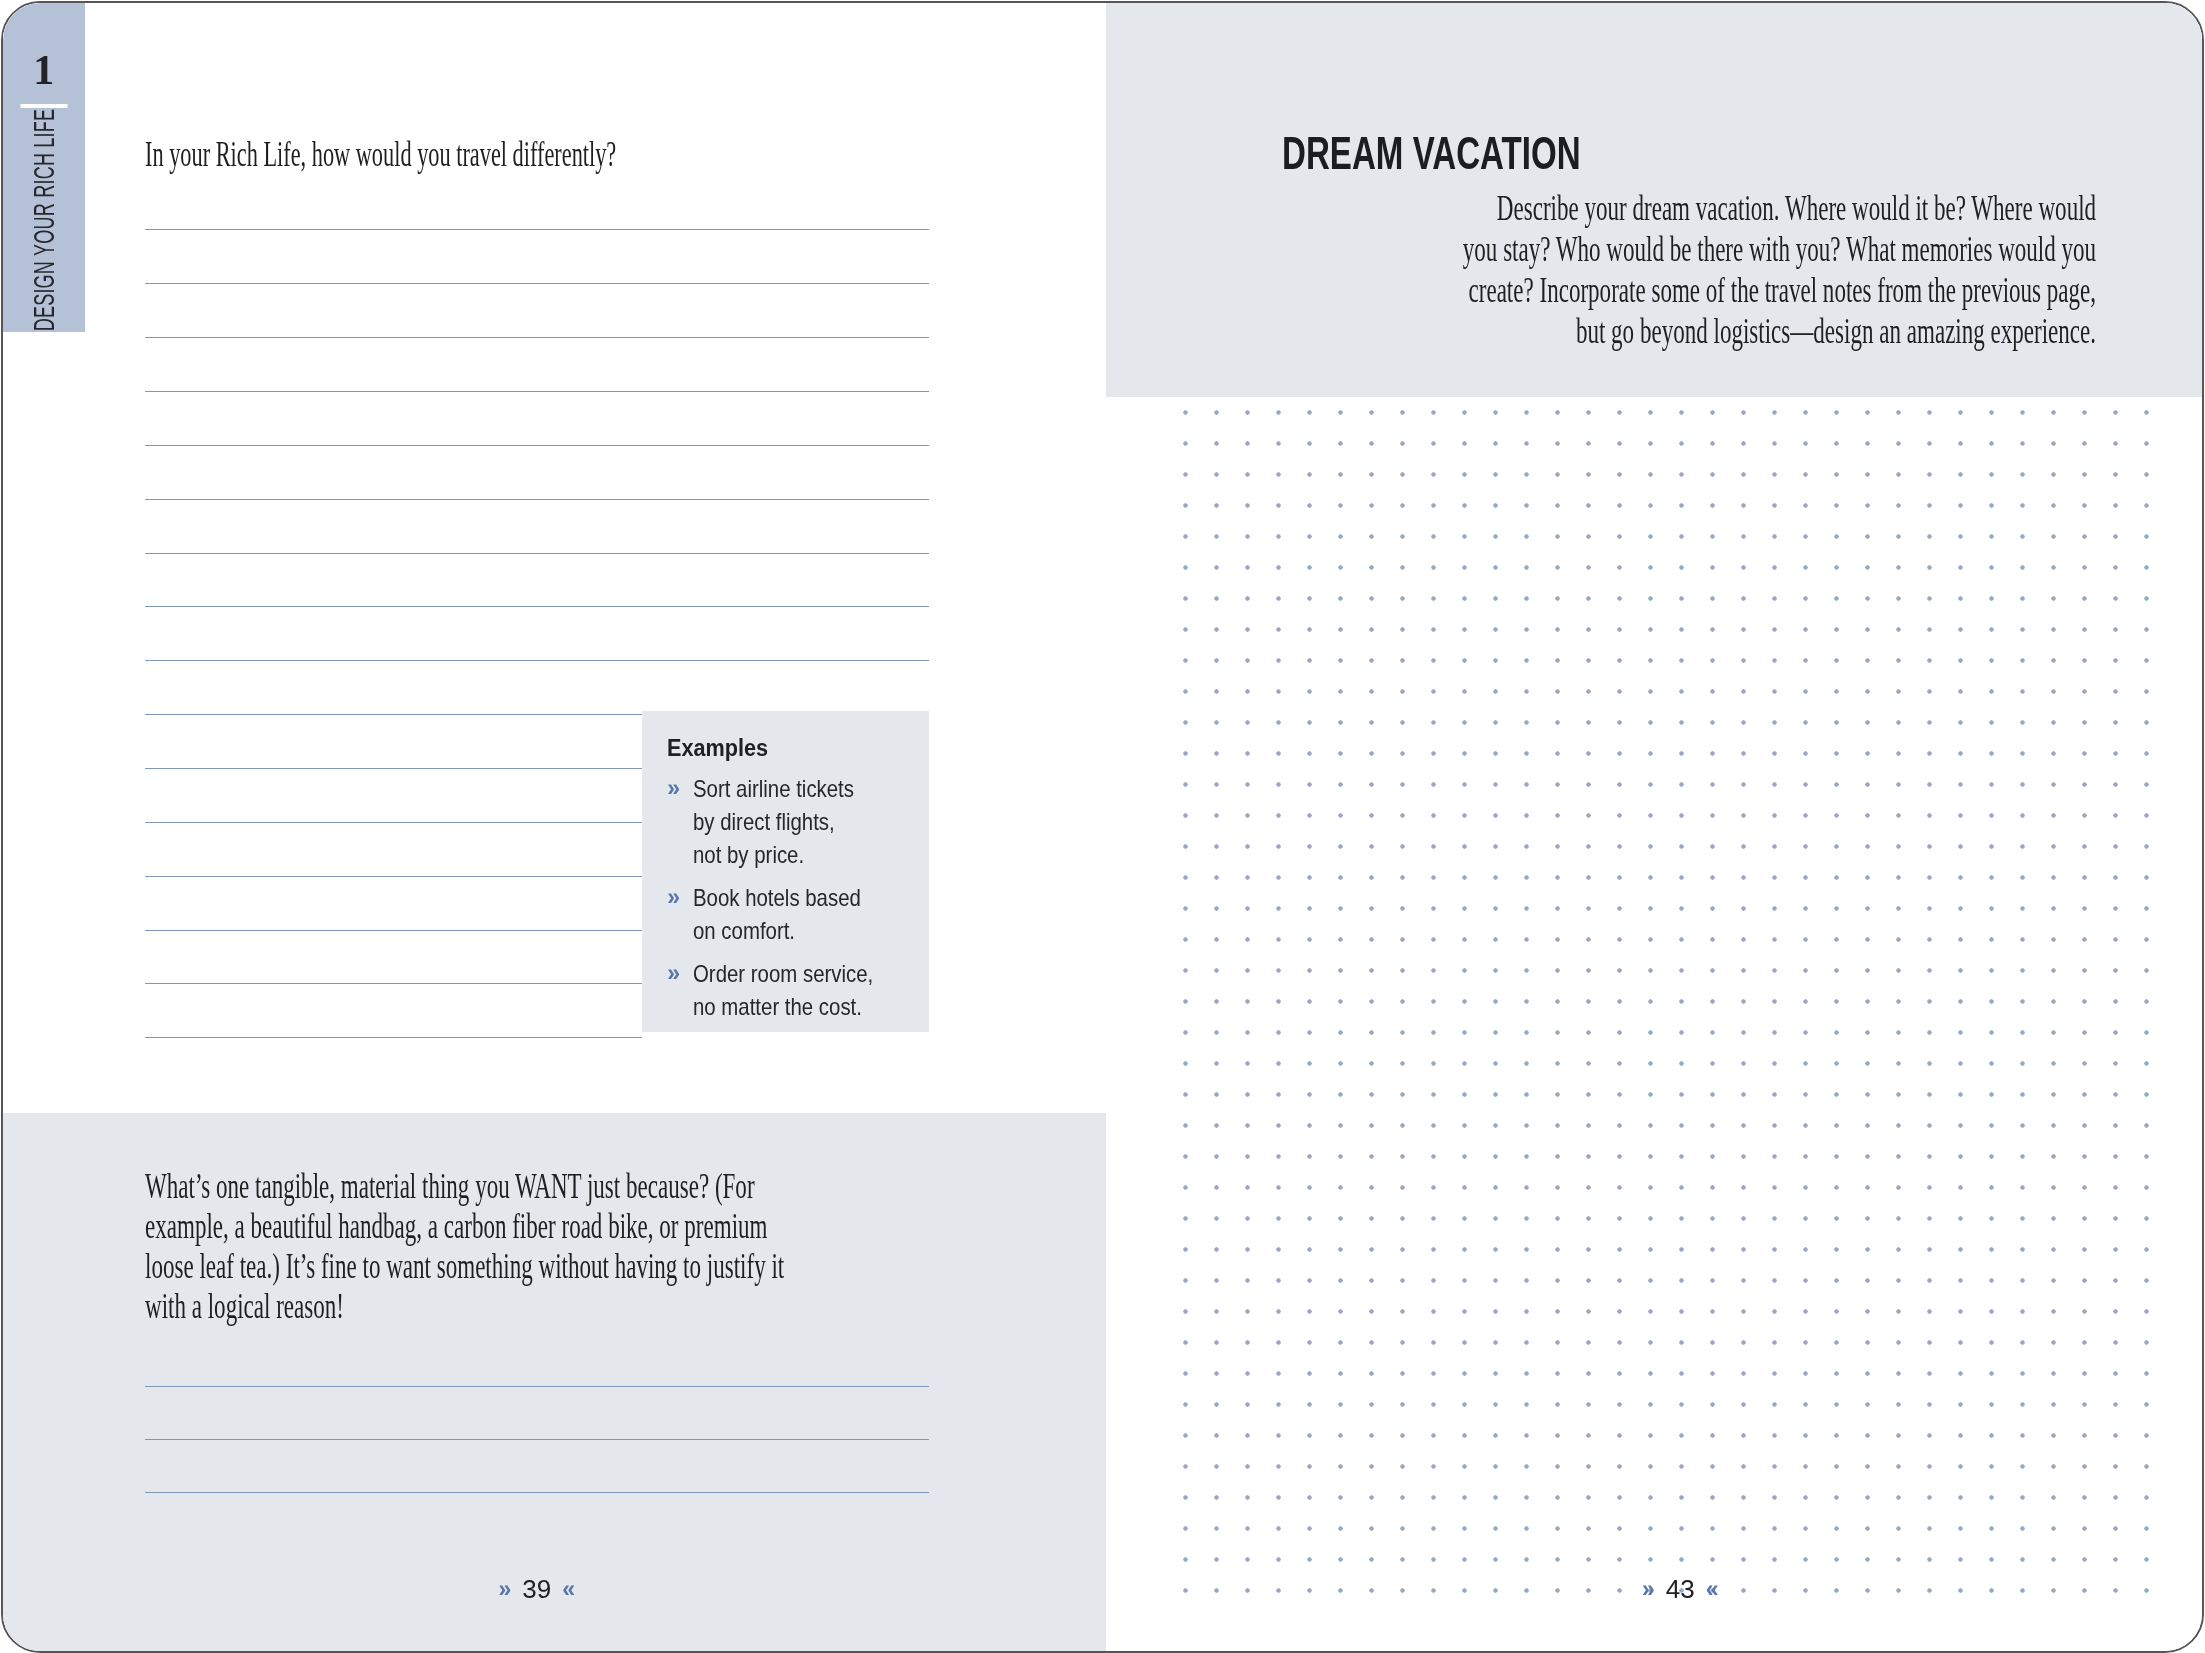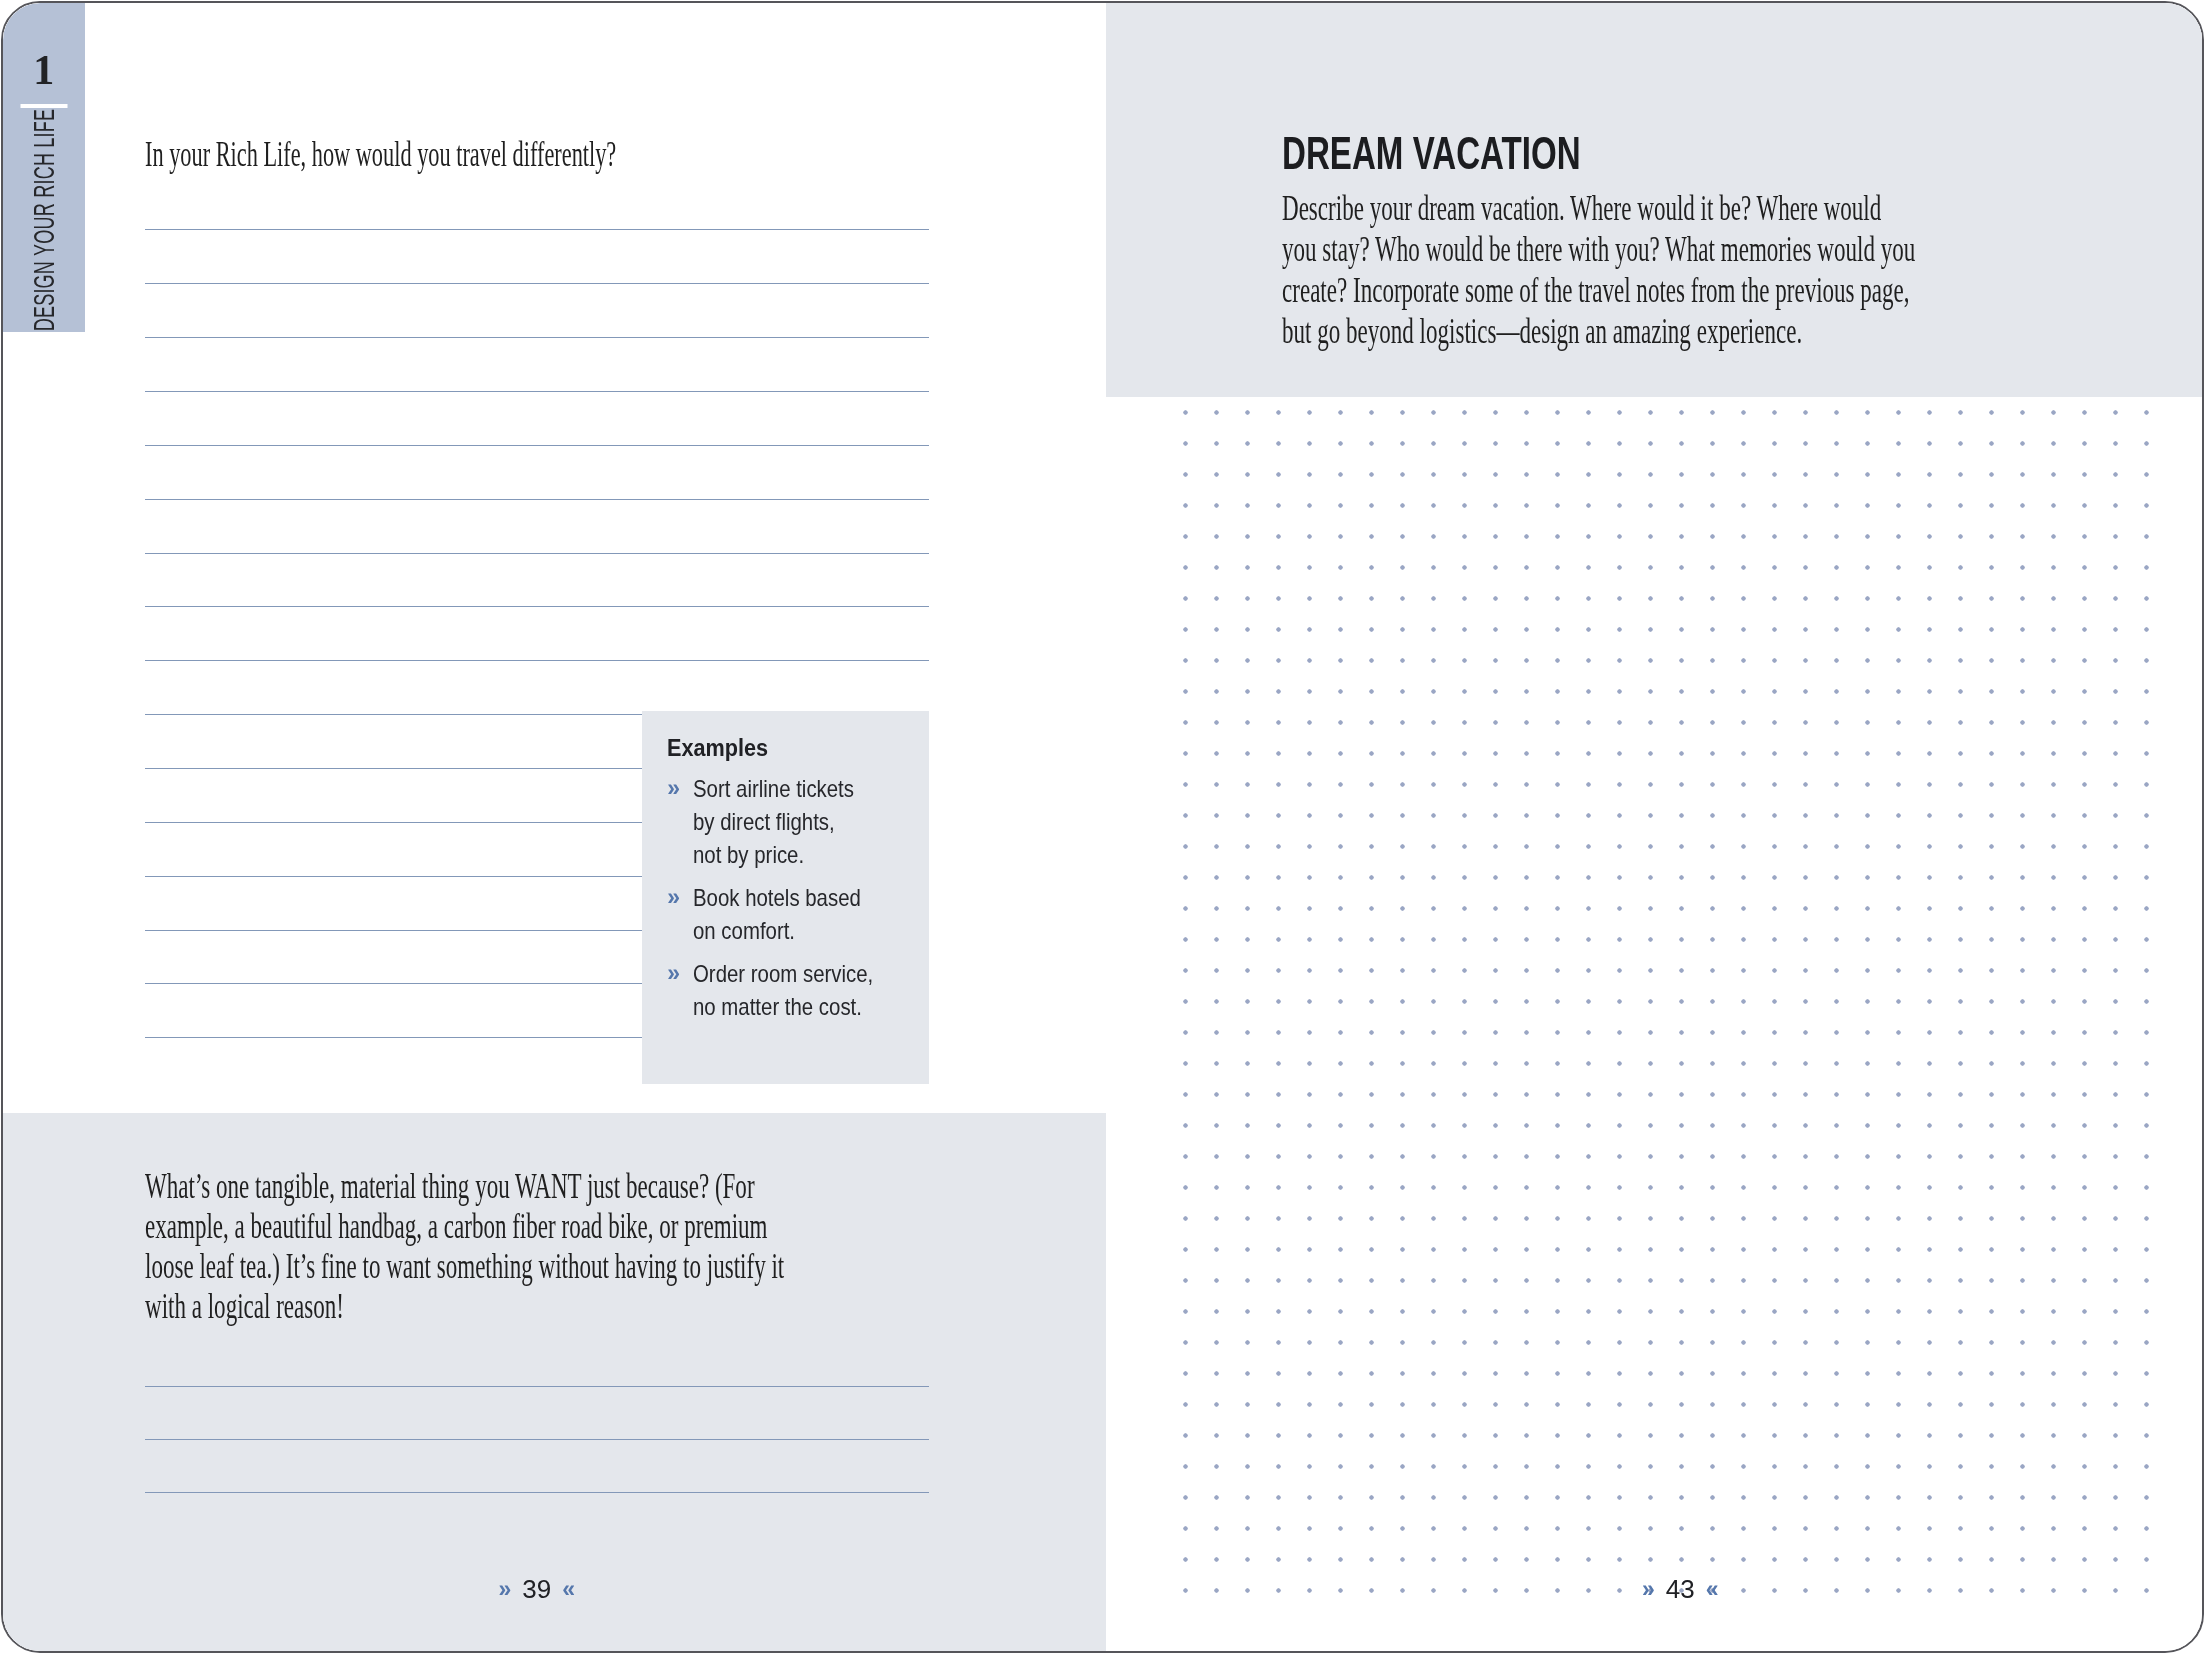--- a/index.html
+++ b/index.html
@@ -45,21 +45,21 @@
 
   
   .q1{
     position:absolute;left:142px;top:131px;
     font-size:36px;line-height:41px;white-space:nowrap;
     transform:scaleX(0.62);transform-origin:left top;
   }
   .wline{position:absolute;left:142px;height:0;border-top:1.7px solid var(--line-color);}
 
   .examples-box{
-    position:absolute;left:639px;top:708px;width:287px;height:373px;
+    position:absolute;left:639px;top:708px;width:287px;height:321px;
     background:var(--panel-bg);
     font-family:"Liberation Sans",sans-serif;
     padding:22px 15.3px 0 25.4px;
   }
   .examples-title{
     font-weight:bold;font-size:24.6px;line-height:29px;color:#202125;
     transform:scaleX(0.88);transform-origin:left top;
   }
   .example-item{display:flex;align-items:flex-start;margin-top:10.2px;}
   .example-item .chev{
@@ -86,20 +86,21 @@
     font-family:"Liberation Sans",sans-serif;font-size:26px;color:#202125;
   }
   .pagenum .chev{font-weight:bold;font-size:23px;color:var(--accent-blue);}
   .pagenum-left{left:142px;top:1571px;width:784px;}
   .pagenum-right{left:176px;top:1571px;width:797px;}
 
   
   .header-panel{
     position:absolute;left:0;top:0;width:100%;height:394px;
     background:var(--panel-bg);
+    text-align:right;
   }
   .h-title{
     position:absolute;left:176px;top:127px;
     font-family:"Liberation Sans",sans-serif;font-weight:bold;
     font-size:46px;line-height:1;color:#1c1d20;white-space:nowrap;
     transform:scaleX(0.72);transform-origin:left top;
   }
   .h-desc{
     position:absolute;left:176px;top:185px;width:1272px;
     font-size:36px;line-height:41px;white-space:pre-line;

